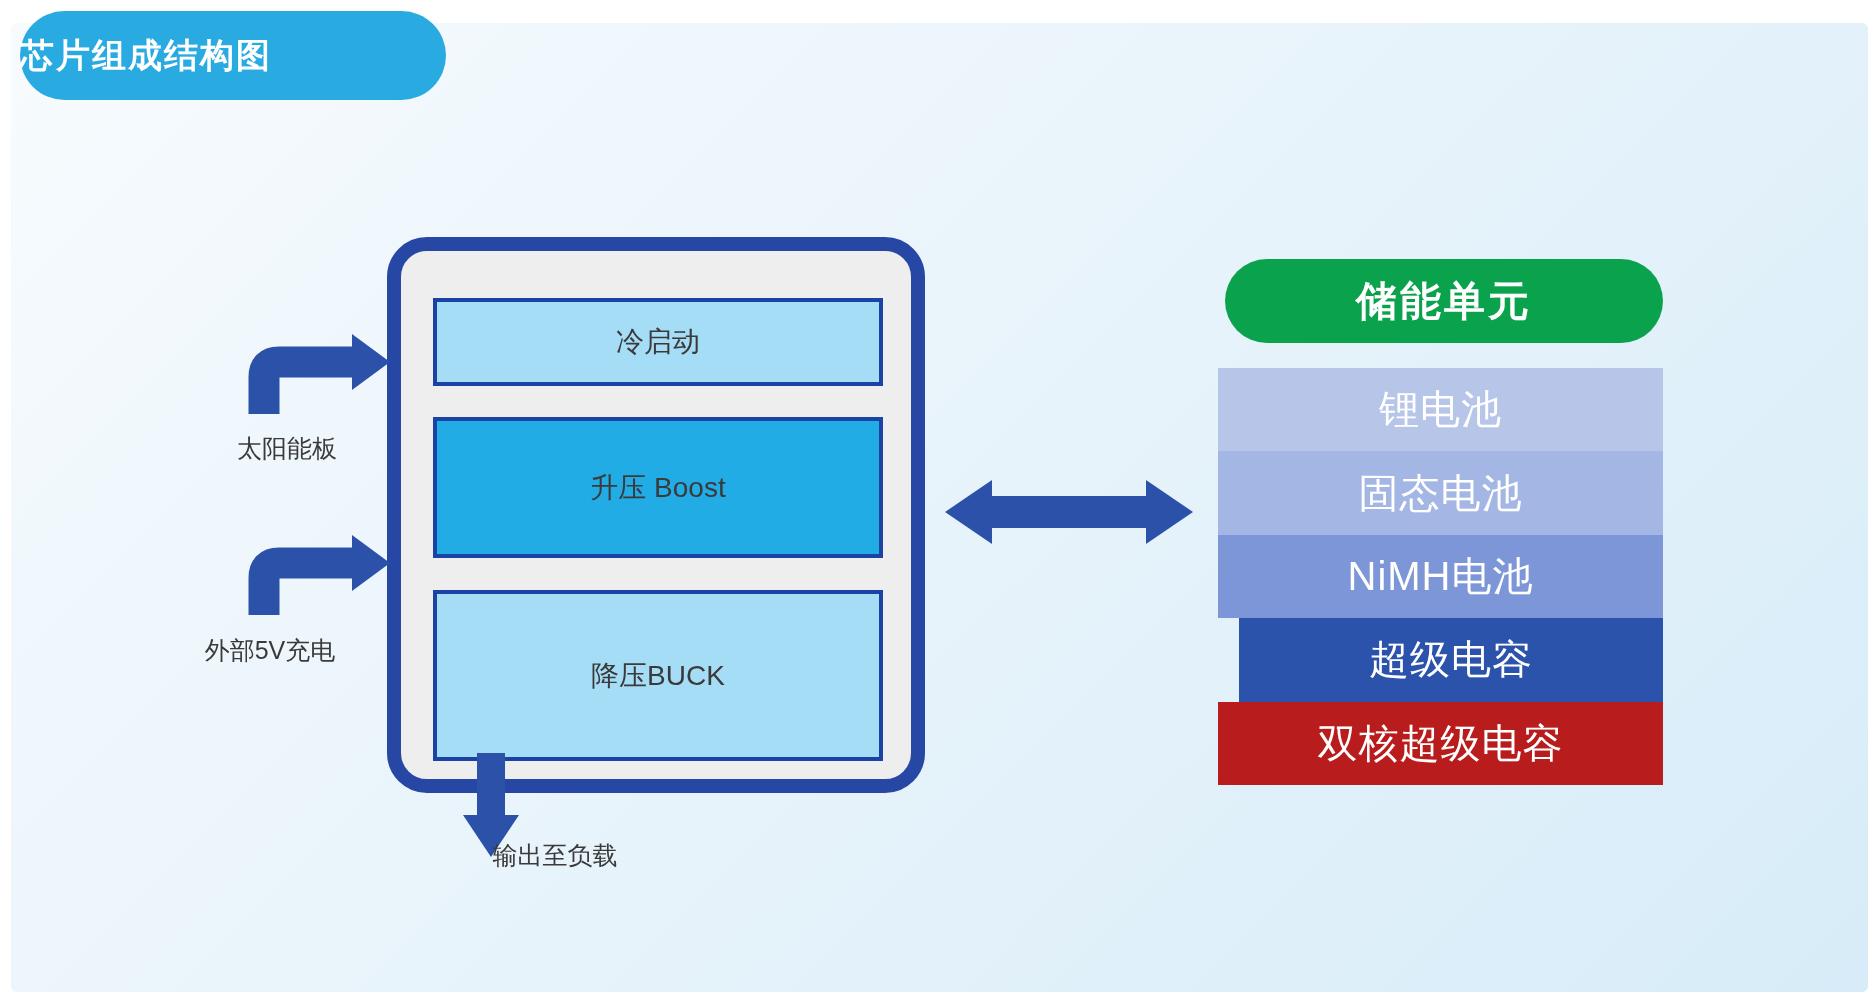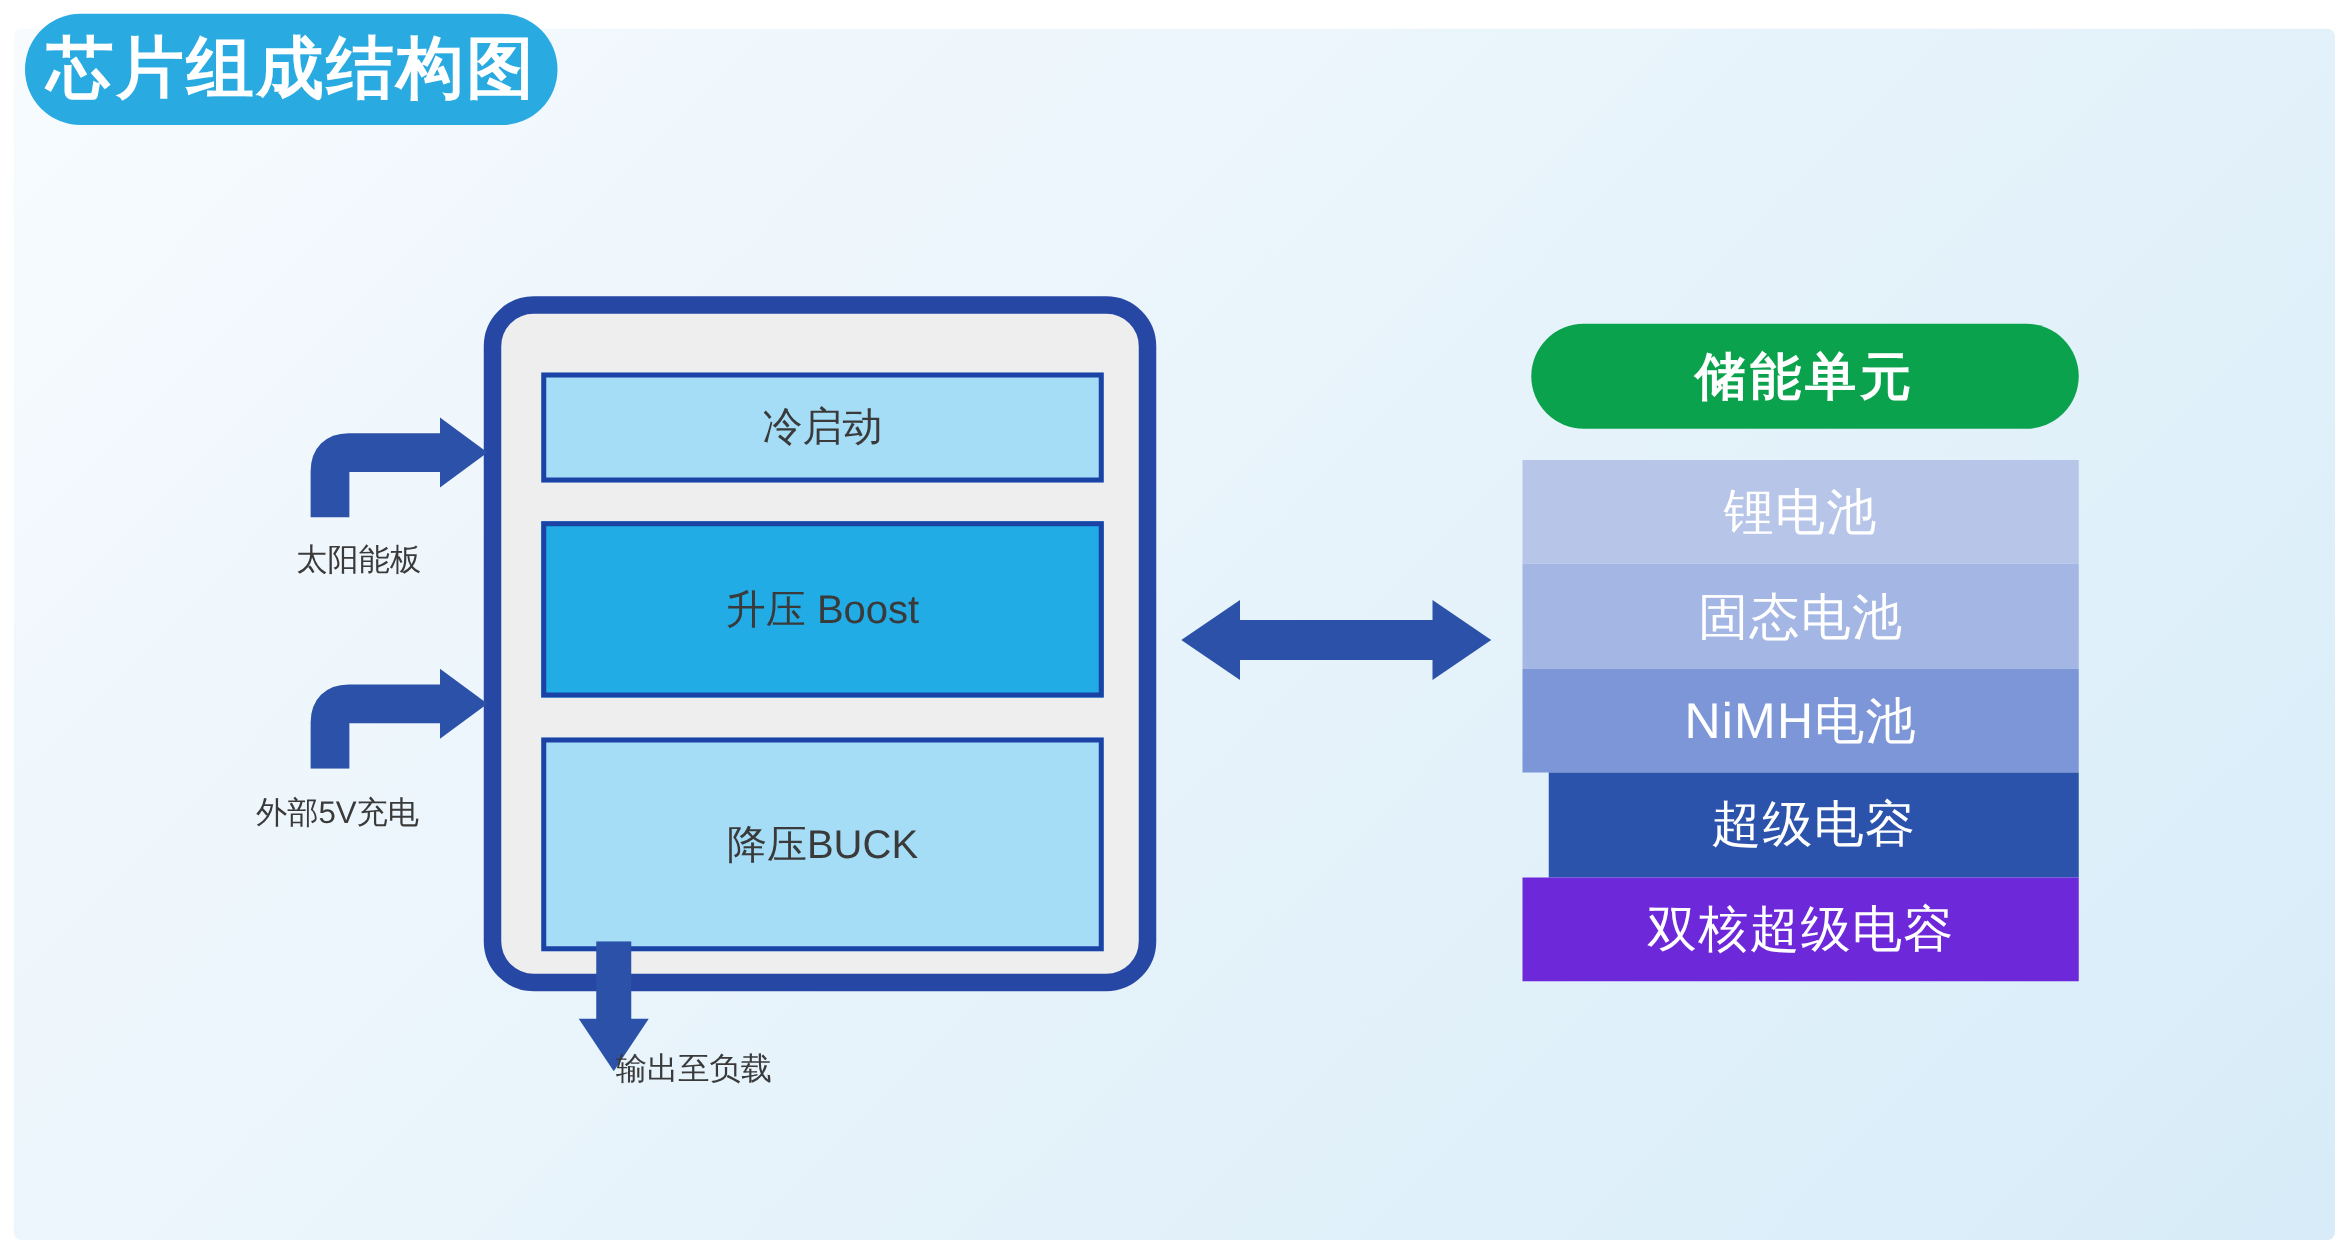--- a/index.html
+++ b/index.html
@@ -1,26 +1,26 @@
 <!DOCTYPE html>
 <html><head>
 <meta charset="utf-8">
 <style>
   html,body{margin:0;padding:0;background:#ffffff;}
   body{font-family:"Liberation Sans","DejaVu Sans",sans-serif;}
   .page{position:relative;width:1876px;height:1004px;background:#ffffff;overflow:hidden;}
   .panel{position:absolute;left:11px;top:23px;width:1857px;height:969px;border-radius:6px;
          background:linear-gradient(135deg,#F7FBFE 0%,#E9F4FB 45%,#D7ECF8 100%);}
   .title-badge{position:absolute;left:20px;top:11px;width:426px;height:89px;border-radius:45px;
-         color:#ffffff;font-size:54px;font-weight:bold;text-align:center;line-height:89px;
+         color:#ffffff;font-size:34px;font-weight:bold;line-height:89px;
          letter-spacing:2px;}
   .chip{position:absolute;left:387px;top:237px;width:538px;height:556px;box-sizing:border-box;
          border:14px solid #2647A3;border-radius:40px;background:#EEEEEE;}
   .block{position:absolute;box-sizing:border-box;border:4px solid #1B43A6;text-align:center;
-         color:#3A3A3A;font-size:32px;display:flex;align-items:center;justify-content:center;}
+         color:#3A3A3A;font-size:28px;display:flex;align-items:center;justify-content:center;}
   .block-cold{left:433px;top:298px;width:450px;height:88px;}
   .block-boost{left:433px;top:417px;width:450px;height:141px;}
   .block-buck{left:433px;top:590px;width:450px;height:171px;}
   .side-label{position:absolute;width:240px;height:50px;line-height:50px;text-align:center;
          color:#3A3A3A;font-size:25px;white-space:nowrap;}
   .label-solar{left:167px;top:423px;}
   .label-ext5v{left:150px;top:625px;}
   .label-output{left:435px;top:830px;}
   svg{position:absolute;display:block;}
   .elbow path{stroke:currentColor;fill:none;stroke-width:31px;}
@@ -74,16 +74,16 @@
     <polygon points="0,32 47,0 47,16 201,16 201,0 248,32 201,64 201,48 47,48 47,64"></polygon>
   </svg>
 
   <div class="storage-badge" style="background: rgb(10, 162, 76);">储能单元</div>
 
   <div class="storage-stack">
     <div class="storage-row" style="background: rgb(183, 197, 233);">锂电池</div>
     <div class="storage-row" style="background: rgb(164, 182, 227);">固态电池</div>
     <div class="storage-row" style="background: rgb(125, 150, 215);">NiMH电池</div>
     <div class="storage-row" style="background: rgb(44, 83, 171); margin-left: 21px;">超级电容</div>
-    <div class="storage-row" style="background: #6d28d9;">双核超级电容</div>
+    <div class="storage-row" style="background: #b91c1c;">双核超级电容</div>
   </div>
 
 </div>
 
 </body></html>

